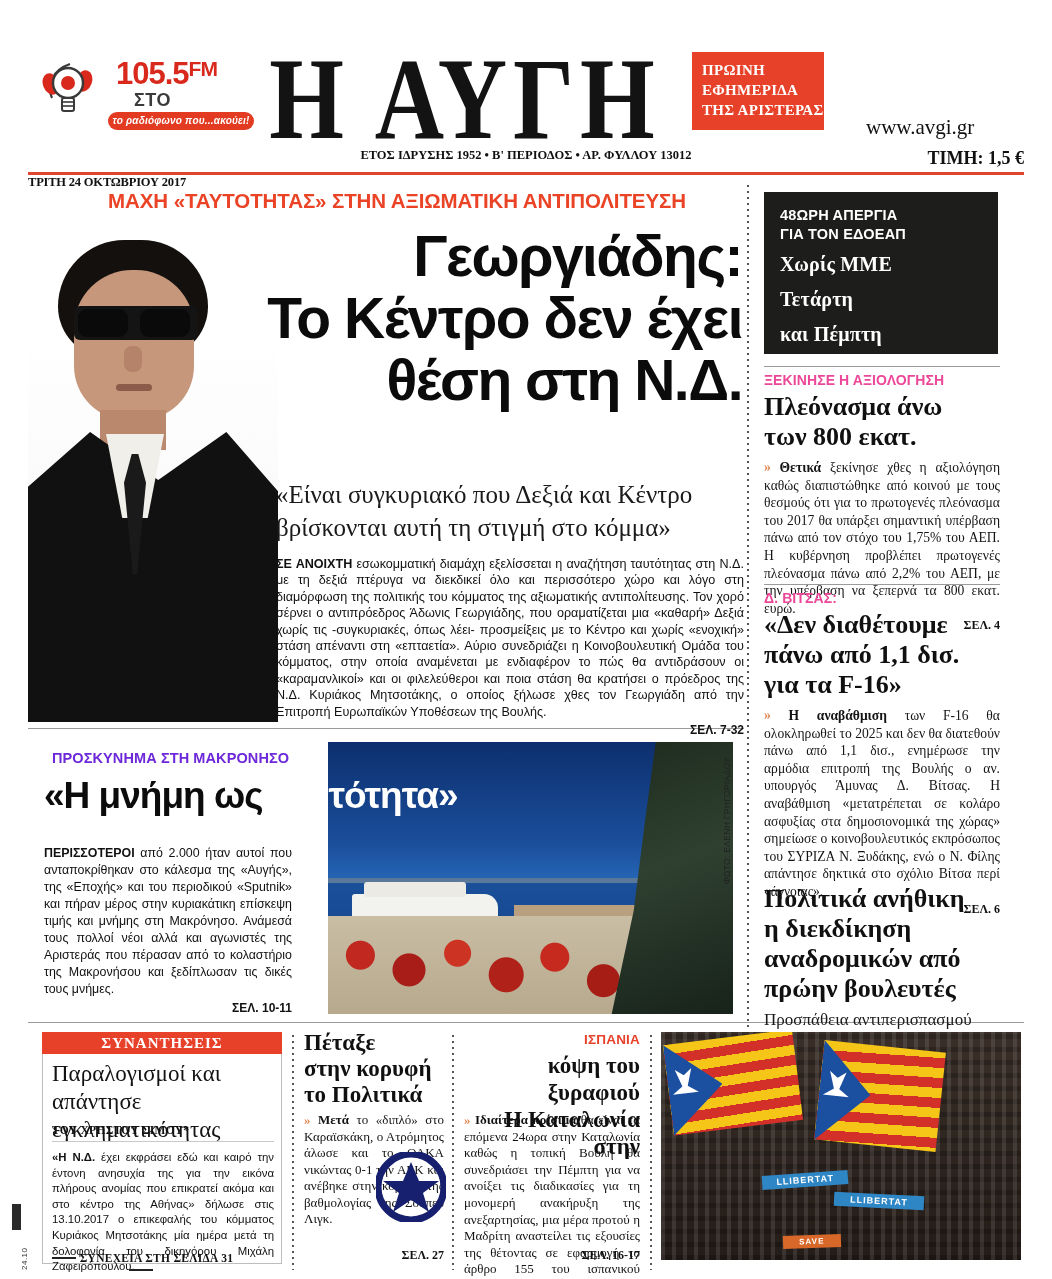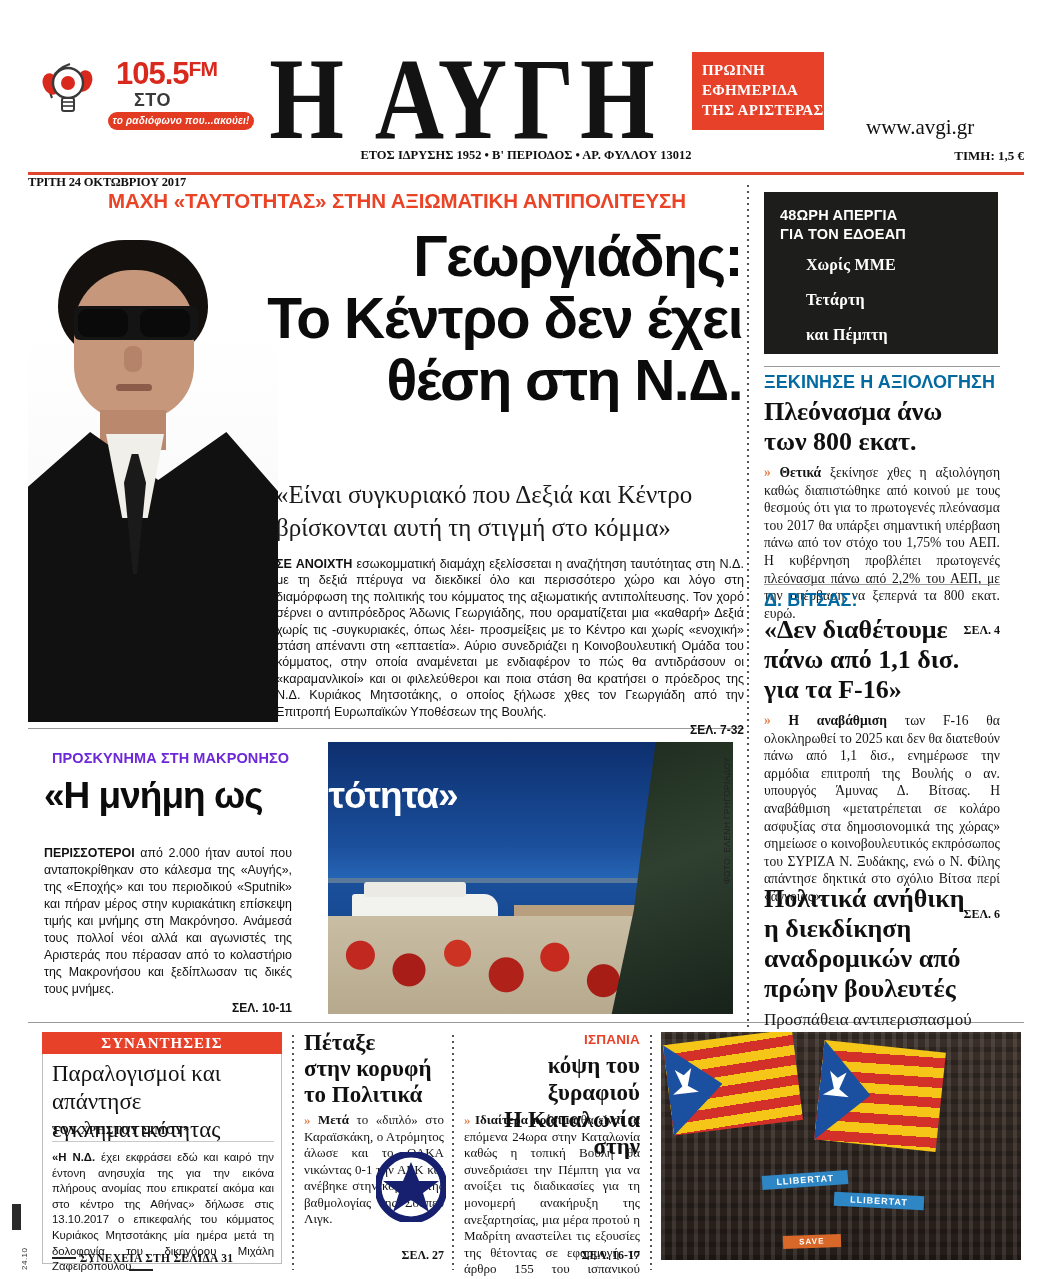--- a/index.html
+++ b/index.html
@@ -65,21 +65,21 @@
   .dateline .dl-left{
     position:absolute;left:28px;top:0;font-family:"Liberation Serif",serif;
     font-weight:bold;font-size:12.5px;letter-spacing:-.2px;margin-top:27px;
   }
   .dateline .dl-center{
     position:absolute;left:0;top:0;width:1052px;text-align:center;
     font-family:"Liberation Serif",serif;font-weight:bold;font-size:12.5px;
   }
   .dateline .dl-right{
     position:absolute;right:28px;top:0;font-family:"Liberation Serif",serif;
-    font-weight:bold;font-size:13px;
+    font-weight:bold;font-size:18px;
   }
   .rule-red{
     position:absolute;left:28px;top:172px;width:996px;height:3px;background:#e0452e;
   }
 
   
   .vdots{
     position:absolute;top:185px;left:747px;width:2px;height:845px;
     background-image:linear-gradient(to bottom,#555 0 2px,transparent 2px 6px);
     background-size:2px 6px;
@@ -132,26 +132,26 @@
   .sel-right{display:block;text-align:right;font-weight:bold;font-size:12px;margin-top:2px;}
 
   
   .black-box{
     position:absolute;left:764px;top:192px;width:234px;height:162px;
     background:#1d1d1b;color:#fff;box-sizing:border-box;padding:14px 16px 0 16px;
   }
   .bb-kicker{font-weight:bold;font-size:14.5px;line-height:19px;letter-spacing:.2px;}
   .bb-title{
     font-family:"Liberation Serif",serif;font-weight:bold;
-    font-size:16px;line-height:29px;margin-top:6px;letter-spacing:.2px;margin-left:26px;
+    font-size:20px;line-height:29px;margin-top:6px;letter-spacing:.2px;
   }
   .bb-sel{text-align:right;font-weight:bold;font-size:16px;margin-top:2px;font-family:"Liberation Serif",serif;}
 
   .side-kicker{
-    color:#0369a1;font-weight:bold;font-size:18px;letter-spacing:.1px;
+    color:#ec4899;font-weight:bold;font-size:14px;letter-spacing:.1px;
   }
   .side-title{
     font-family:"Liberation Serif",serif;font-weight:bold;
     font-size:26px;line-height:30px;color:#101010;margin-top:4px;
   }
   .side-body{
     font-family:"Liberation Serif",serif;
     font-size:13.6px;line-height:17.6px;text-align:justify;color:#141414;margin-top:7px;
   }
   .side-body b{font-weight:bold;}

